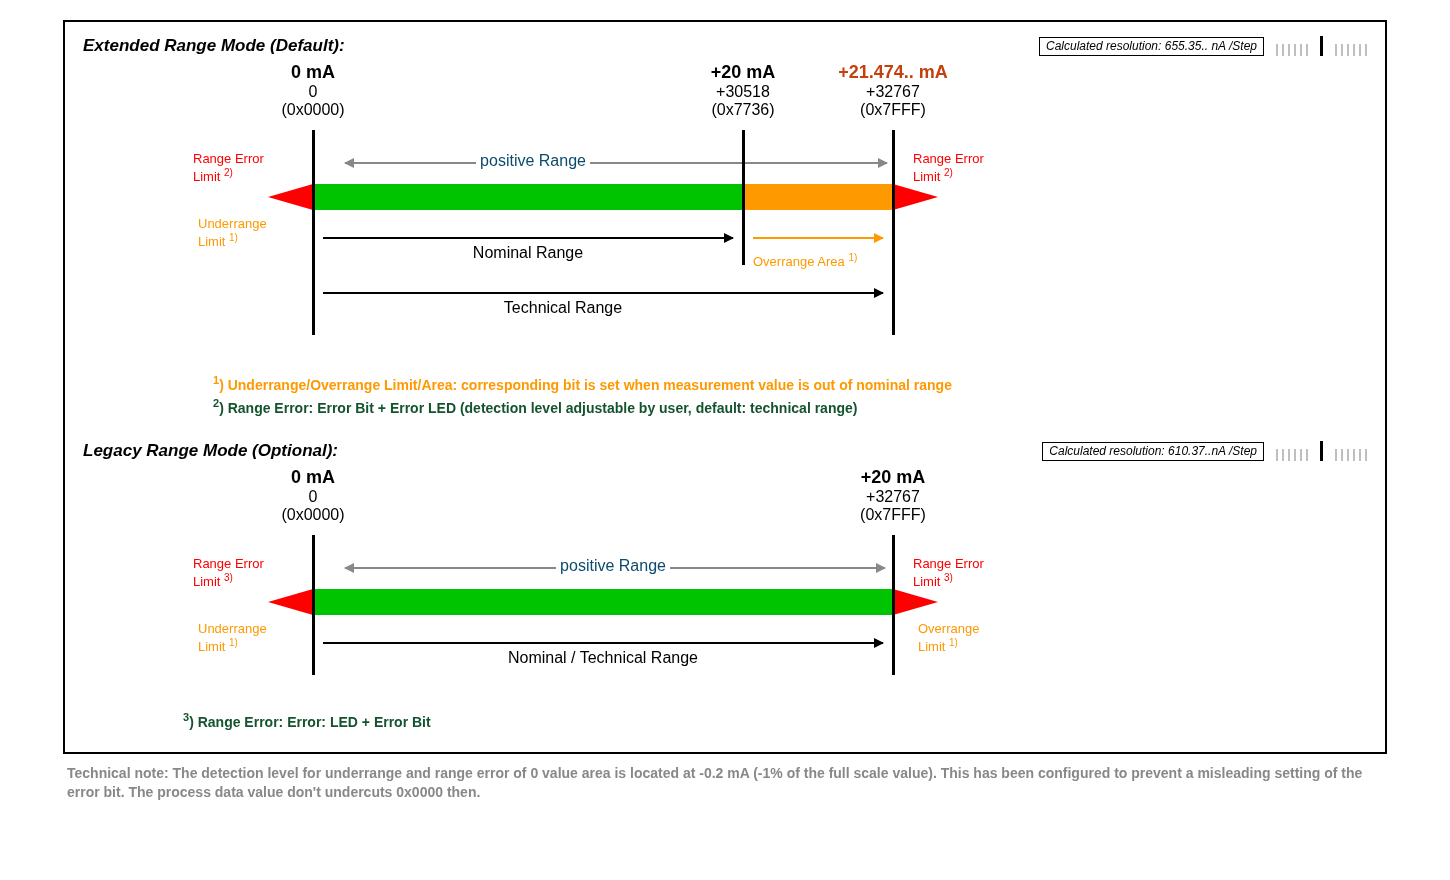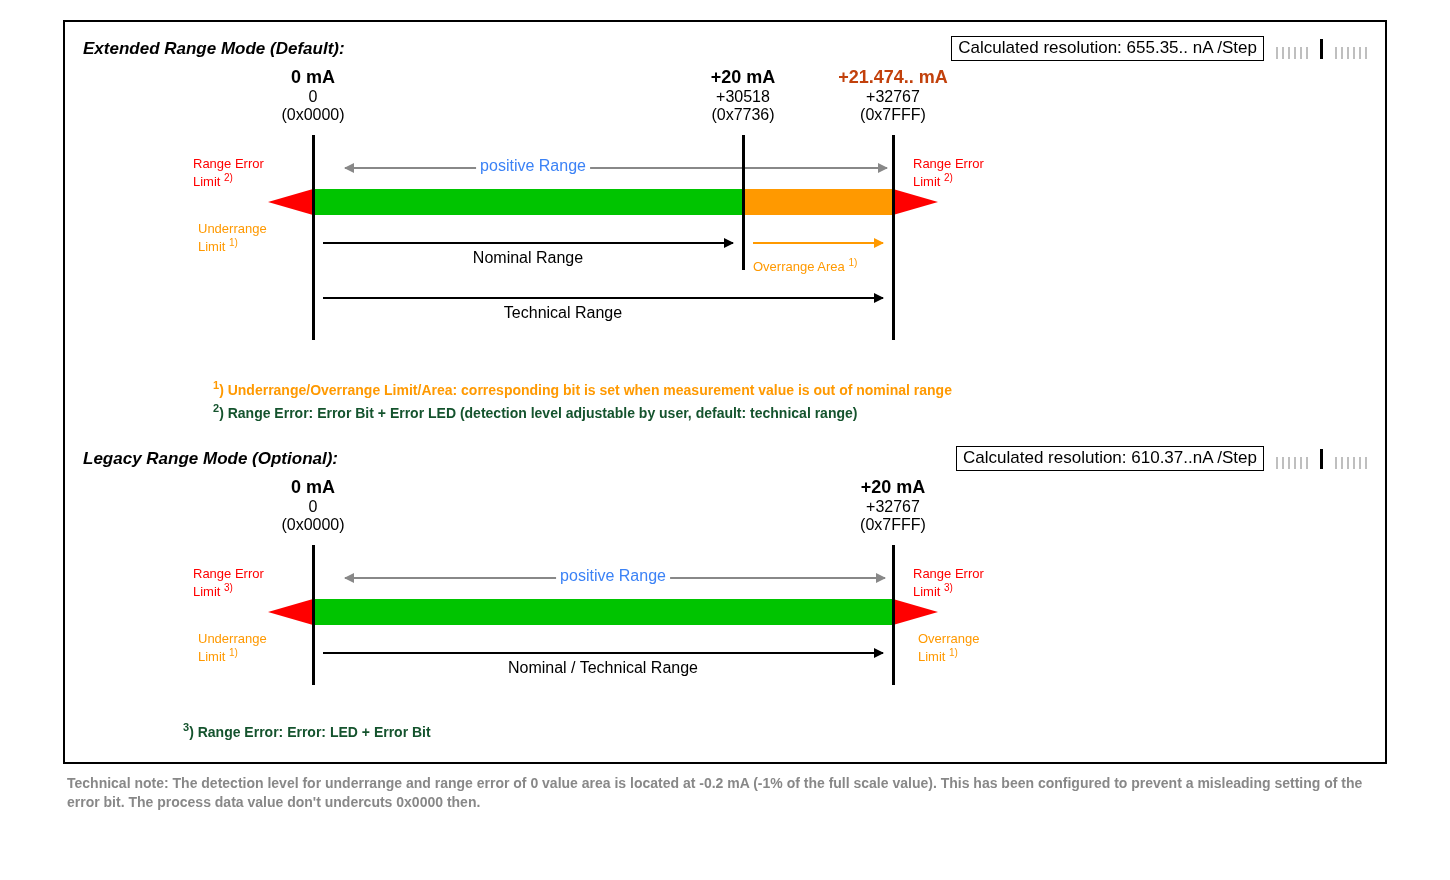--- a/index.html
+++ b/index.html
@@ -28,21 +28,22 @@
     margin: 4px 0 6px 0;
   }
   .title-text {
     font-weight: bold;
     font-style: italic;
     font-size: 17px;
   }
   .res-box {
     border: 1.5px solid #000;
     padding: 1px 6px 2px 6px;
-    font-size: 17px;
+    font-size: 12px;
+    font-style: italic;
   }
   .tick-group {
     display: inline-flex;
     align-items: flex-end;
     gap: 0;
     margin-left: 8px;
     height: 20px;
   }
   .tick-group .t {
     width: 4px;
@@ -134,21 +135,21 @@
   .h-arrow.blackc{ color:#000; }
   .h-arrow.orangec{ color:#ff9900; }
 
   .label-center {
     position: absolute;
     transform: translateX(-50%);
     font-size: 16px;
     background: #fff;
     padding: 0 4px;
   }
-  .label-center.grey { color:#3b82f6; }
+  .label-center.grey { color:#0c4a6e; }
 
   .footnote {
     font-size: 14px;
     font-weight: bold;
     margin: 4px 0;
   }
   .footnote.orange { color:#ff9900; }
   .footnote.red    { color:#14532d; }
   .footnote .sup { font-size: 11px; }
 

